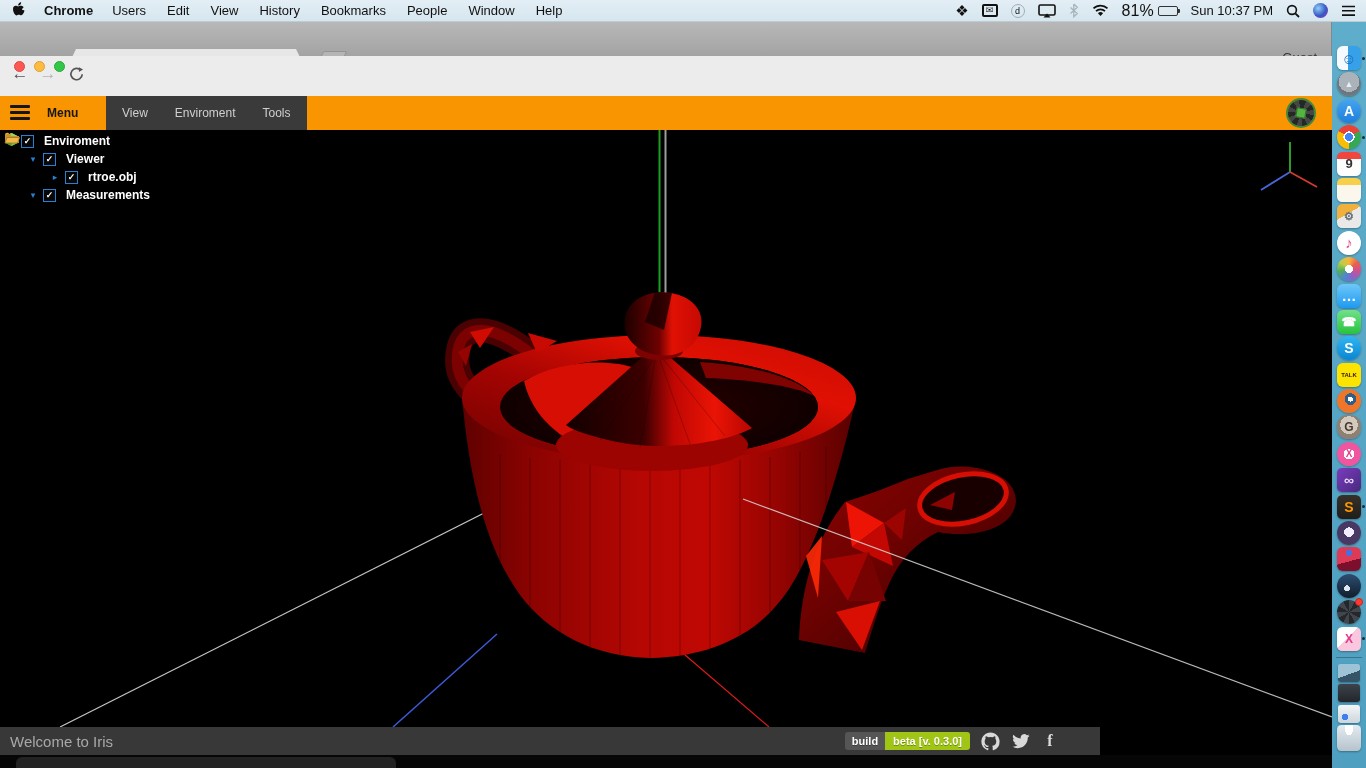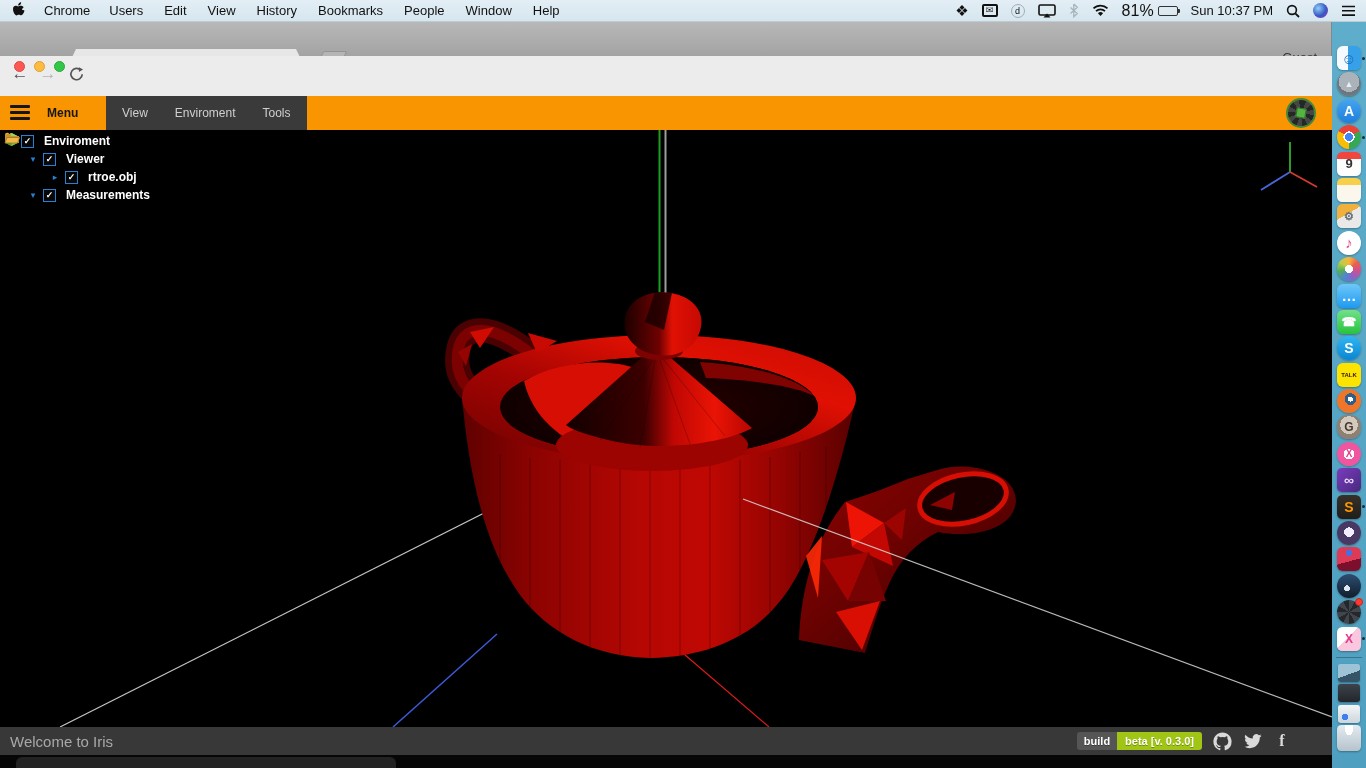--- a/index.html
+++ b/index.html
@@ -4,21 +4,21 @@
 <style>
   * { margin:0; padding:0; box-sizing:border-box; }
   html,body { width:1366px; height:768px; overflow:hidden; background:#000;
     font-family:"Liberation Sans", sans-serif; }
 
   
   .menubar { position:absolute; left:0; top:0; width:1366px; height:22px;
     background:linear-gradient(#e3eef5,#d6e6ef); display:flex; align-items:center;
     font-size:13px; color:#111; z-index:50; border-bottom:1px solid rgba(120,140,150,.35);}
   .mb-left { display:flex; align-items:center; gap:19px; padding-left:12px; }
-  .mb-app { font-weight:normal;text-align:center; }
+  .mb-app { font-weight:bold;text-align:center; }
   .mb-items { display:flex; gap:21px; }
   .mb-item { cursor:default; }
   .mb-right { margin-left:auto; display:flex; align-items:center; gap:13px; padding-right:10px; }
   .mb-right .st { display:flex; align-items:center; color:#111; }
   .mail-box { width:16px; height:13px; border:2px solid #111; border-radius:2px;
     display:flex; align-items:center; justify-content:center; font-size:9px; line-height:1; }
   .circle-d { width:14px; height:14px; border:1.5px solid #9fadb5; border-radius:50%;
     color:#9fadb5; font-size:9px; display:flex; align-items:center; justify-content:center; }
   .battery-wrap { display:flex; align-items:center; gap:4px; font-size:16px; }
   .battery { width:20px; height:10px; border:1px solid #333; border-radius:2px; position:relative; padding:1px; }
@@ -93,21 +93,21 @@
   
   .tree { position:absolute; left:4px; top:2px; z-index:5; }
   .tree-row { display:flex; align-items:center; gap:5px; height:18px; }
   .tw { width:10px; font-size:9px; color:#2b7fd0; text-align:center; }
   .cb { width:13px; height:13px; background:#070707; border:1.5px solid #2b7fd0; color:#fff;
     font-size:9px; line-height:10px; text-align:center; font-weight:bold; }
   .tree-label { font-size:12px; font-weight:600; color:#fff; }
   .ticon { display:flex; align-items:center; }
 
   
-  .statusbar { position:absolute; left:0; top:727px; width:1332px; height:28px; background:#383838;
+  .statusbar { position:absolute; left:0; top:727px; width:1100px; height:28px; background:#383838;
     display:flex; align-items:center; }
   .status-msg { font-size:15px; color:#a8a8a8; padding-left:10px; }
   .status-right { margin-left:auto; display:flex; align-items:center; gap:10px; padding-right:40px; }
   .shield { display:flex; font-size:11px; font-weight:bold; color:#fff; text-shadow:0 1px 0 rgba(0,0,0,.3);padding-left:32px; }
   .shield .l { background:#555; padding:3px 7px; border-radius:3px 0 0 3px; }
   .shield .r { background:#a0c514; padding:3px 8px; border-radius:0 3px 3px 0; }
   .soc { display:flex; align-items:center; justify-content:center; width:20px; height:20px; }
   .fb-f { color:#dcdcdc; font-size:16px; font-weight:bold; font-family:"Liberation Serif",serif; }
 
   .bottomstrip { position:absolute; left:0; top:755px; width:1332px; height:13px; background:#060606; }

